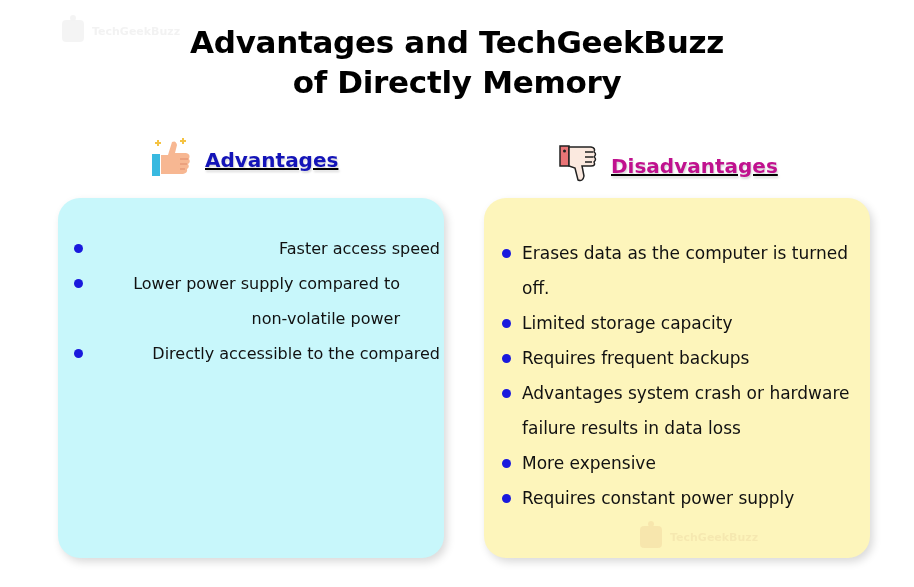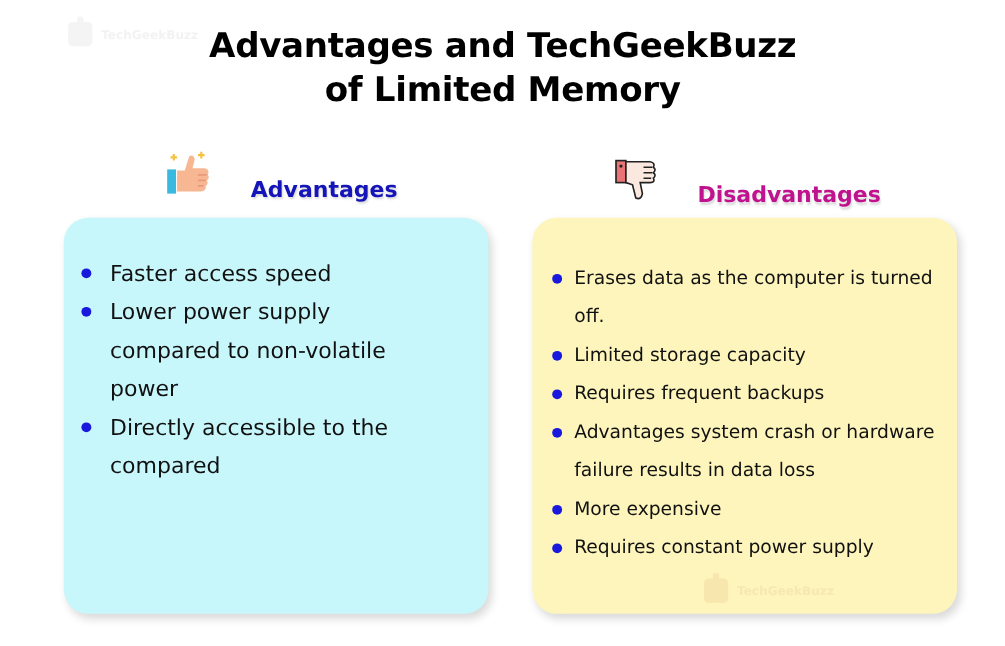--- a/index.html
+++ b/index.html
@@ -16,56 +16,56 @@
   .wm-top { left: 62px; top: 20px; }
   .wm-bottom { left: 640px; top: 526px; }
   .wm-bottom .wm-icon, .wm-bottom .wm-icon::before { background: #f3d9a0; }
   .wm-bottom .wm-text { color: #efdca6; }
 
   .title {
     position: absolute; left: 0; width: 914px; top: 22px; text-align: center;
     font-weight: bold; font-size: 31px; line-height: 40px; color: #000; letter-spacing: -0.3px;
   }
   .col-head {
-    position: absolute; display: flex; align-items: flex-end; gap: 34px;
+    position: absolute; display: flex; align-items: center; gap: 11px; text-decoration: underline;
   }
   .col-head .label { font-weight: bold; font-size: 20px; text-shadow: 1px 2px 2px rgba(0,0,0,0.15); }
   .adv-head { left: 150px; top: 136px; }
   .adv-head .label { color: #1414b8; }
   .dis-head { left: 558px; top: 143px; }
   .dis-head .label { color: #c0118e; }
 
   .card {
     position: absolute; border-radius: 22px; box-shadow: 3px 4px 8px rgba(0,0,0,0.15);
   }
   .adv-card { left: 58px; top: 198px; width: 386px; height: 360px; background: #c8f7fb; }
   .dis-card { left: 484px; top: 198px; width: 386px; height: 360px; background: #fdf5bb; }
 
   ul { list-style: none; margin: 0; padding: 0; position: absolute; }
   li { position: relative; color: #111; }
   li .dot { position: absolute; width: 9px; height: 9px; border-radius: 50%; background: #1919dd; }
   .adv-list { left: 42px; top: 33px; width: 340px; }
-  .adv-list li { padding-left: 0; font-size: 20px; line-height: 35px; }
+  .adv-list li { padding-left: 0; font-size: 16px; line-height: 35px; text-align: right; }
   .adv-list li .dot { left: -26px; top: 13px; }
   .adv-list li .txt { display: block; margin-left: 0; }
   .dis-list { left: 38px; top: 38px; width: 350px; }
   .dis-list li { font-size: 17px; line-height: 35px; font-weight: 400; }
   .dis-list li .dot { left: -20px; top: 13px; }
 </style>
 </head>
 <body>
 
 <div class="watermark wm-top">
   <span class="wm-icon"></span>
   <span class="wm-text">TechGeekBuzz</span>
 </div>
 
 <div class="title">
   <div>Advantages and TechGeekBuzz</div>
-  <div>of Limited Memory</div>
+  <div>of Directly Memory</div>
 </div>
 
 <div class="col-head adv-head">
   <span>
     <svg width="44" height="44" viewBox="0 0 44 44">
       <rect x="2" y="18" width="8" height="22" fill="#38b9e0"></rect>
       <path d="M11 19 L18 19 L22 6 Q26 4 27 9 L25 17 L36 17 Q41 18 39 23 Q41 26 38 28 Q40 31 37 33 Q38 37 33 38 L11 38 Z" fill="#f7b792"></path>
       <path d="M30 23 L38 23 M30 28 L37 28 M30 33 L35 33" stroke="#e89a78" stroke-width="1.5"></path>
       <path d="M8 4 L8 10 M5 7 L11 7" stroke="#f5c343" stroke-width="2"></path>
       <path d="M33 2 L33 8 M30 5 L36 5" stroke="#f5c343" stroke-width="2"></path>

